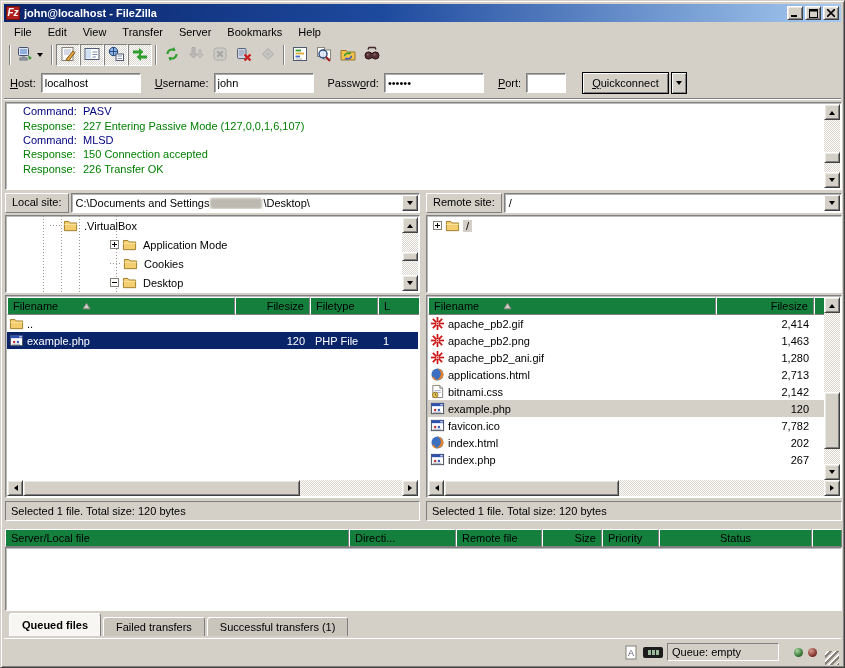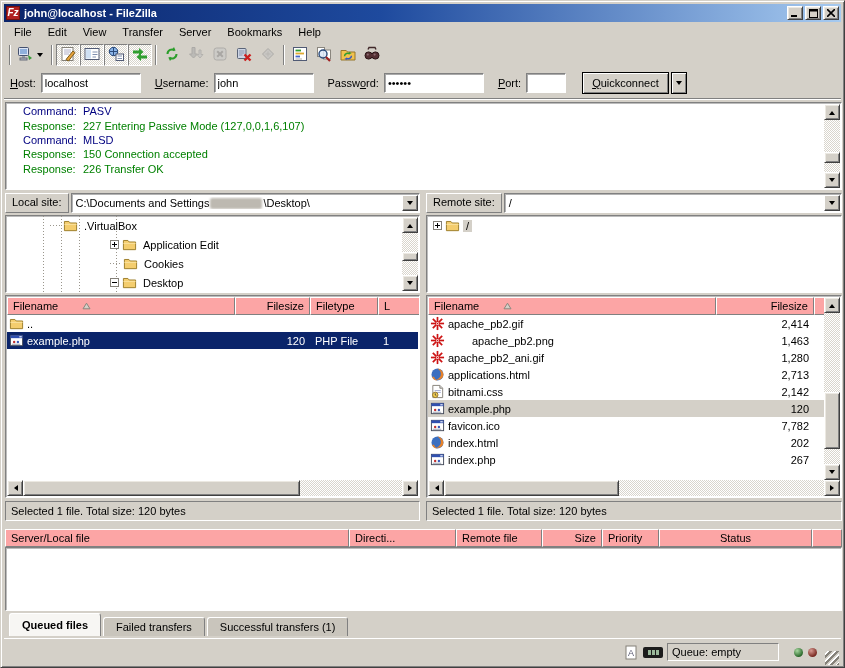--- a/index.html
+++ b/index.html
@@ -90,21 +90,21 @@
   .tlabel.sel{background:#d4d0c8;}
   .toggle{flex:none;margin-right:3px;display:grid;place-items:center;position:relative;z-index:1;background:#fff;}
   .connector{flex:none;width:10px;height:1px;margin-right:3px;
     background-image:repeating-linear-gradient(to right,#9a968c 0 1px,transparent 1px 3px);}
   .ficon{flex:none;width:15px;height:15px;margin-right:3px;display:grid;place-items:center;}
   
   .list{position:absolute;top:294px;height:203px;background:#fff;border:1px solid;
     border-color:#808080 #fff #fff #808080;box-shadow:inset 1px 1px 0 rgba(64,64,64,.35);overflow:hidden;}
   .list-inner{position:absolute;inset:1px;}
   .list-header{display:flex;height:18px;}
-  .hcol{flex:none;background:#fca5a5;border:1px solid;border-color:#fff #808080 #808080 #fff;
+  .hcol{flex:none;background:#15803d;border:1px solid;border-color:#fff #808080 #808080 #fff;
     padding:1px 5px;display:flex;align-items:center;overflow:hidden;white-space:nowrap;}
   .hcol.right{justify-content:flex-end;}
   .hcol.fill{flex:1;}
   .sort-arrow{margin-left:24px;display:inline-grid;}
   .list-body{position:relative;overflow:hidden;}
   .lrow{display:flex;height:17px;align-items:center;white-space:nowrap;}
   .cell{flex:none;padding:0 5px;overflow:hidden;display:flex;align-items:center;}
   .cell.right{justify-content:flex-end;}
   .cell.name{padding:0 2px;}
   .lrow.sel-active{background:#0a246a;color:#fff;}
@@ -387,21 +387,21 @@
             <line x1="2" y1="4.5" x2="7" y2="4.5" stroke="#000"></line>
             <line x1="4.5" y1="2" x2="4.5" y2="7" stroke="#000"></line>
           </svg>
         </span>
         <span class="ficon">
           <svg width="15" height="15" viewBox="0 0 16 16">
             <path d="M1.5 13.5V3.7h4.8l1.4 1.6h6.8v8.2z" fill="#f4cd6e" stroke="#9a7b26"></path>
             <path d="M1.5 6.8h13" stroke="#fbe3a2"></path>
           </svg>
         </span>
-        <span class="tlabel">Application Edit</span>
+        <span class="tlabel">Application Mode</span>
       </div>
       <div class="titem" style="padding-left: 104px;">
         <span class="connector"></span>
         <span class="ficon">
           <svg width="15" height="15" viewBox="0 0 16 16">
             <path d="M1.5 13.5V3.7h4.8l1.4 1.6h6.8v8.2z" fill="#f4cd6e" stroke="#9a7b26"></path>
             <path d="M1.5 6.8h13" stroke="#fbe3a2"></path>
           </svg>
         </span>
         <span class="tlabel">Cookies</span>
@@ -563,21 +563,21 @@
                   <circle cx="8" cy="8" r="0.9" fill="#cc1414"></circle>
                 </svg>
               </span>
               <span>apache_pb2.gif</span>
             </div>
             <div class="cell right" style="width: 98px;">
               <span>2,414</span>
             </div>
           </div>
           <div class="lrow">
-            <div class="cell name" style="width: 288px; gap: 24px;">
+            <div class="cell name" style="width: 288px;">
               <span class="ficon">
                 <svg width="15" height="15" viewBox="0 0 16 16">
                   <g stroke="#cc1414" stroke-width="1.8">
                     <line x1="8" y1="1" x2="8" y2="15"></line>
                     <line x1="1" y1="8" x2="15" y2="8"></line>
                     <line x1="3" y1="3" x2="13" y2="13"></line>
                     <line x1="13" y1="3" x2="3" y2="13"></line>
                   </g>
                   <circle cx="8" cy="8" r="1.6" fill="#fff"></circle>
                   <circle cx="8" cy="8" r="0.9" fill="#cc1414"></circle>

